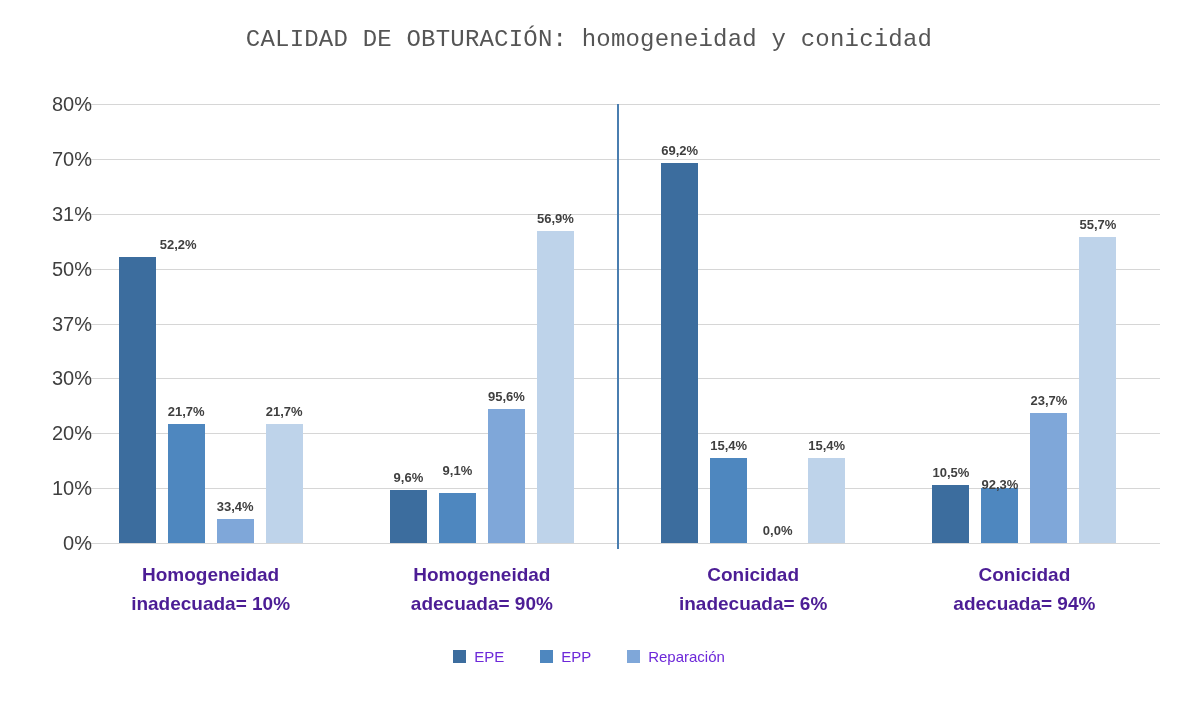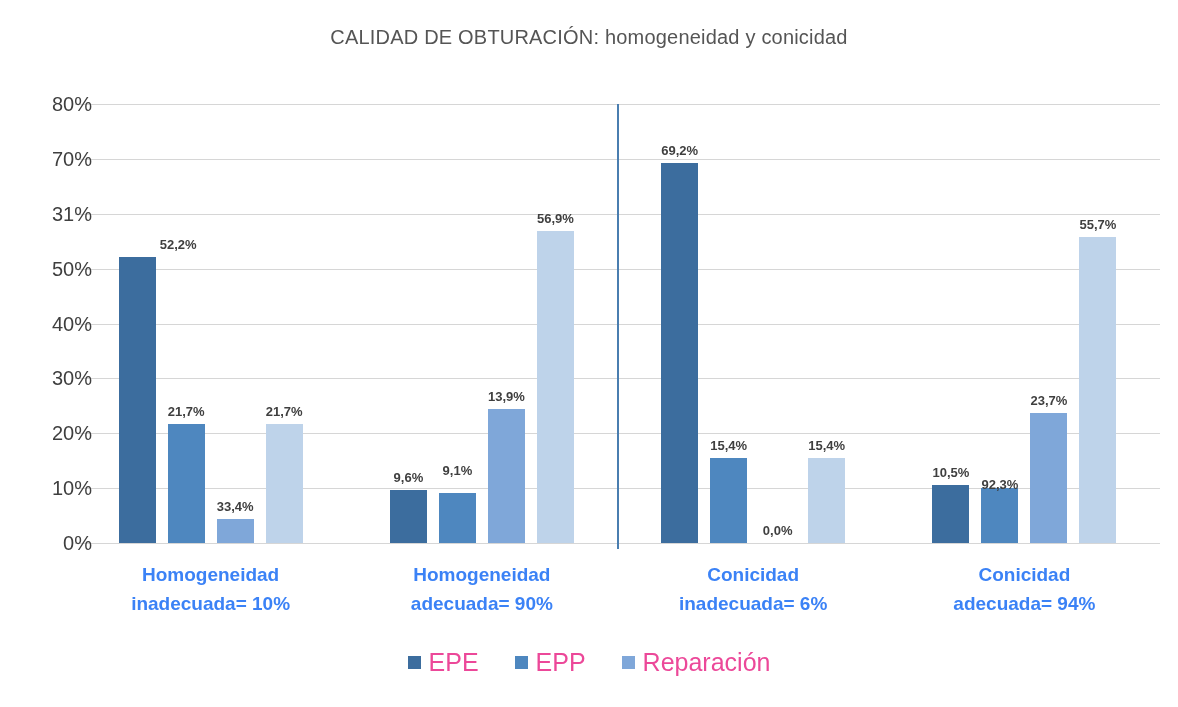--- a/index.html
+++ b/index.html
@@ -1,44 +1,44 @@
 <!DOCTYPE html>
 <html><head>
 <meta charset="utf-8">
 <style>
   html,body{margin:0;padding:0;background:#ffffff;}
   body{font-family:"Liberation Sans", sans-serif;}
   #stage{position:relative;width:1178px;height:707px;background:#ffffff;overflow:hidden;}
   .chart-title{
     position:absolute;top:26px;left:0;width:100%;
-    text-align:center;font-size:20px;color:#555555;letter-spacing:.2px;
+    text-align:center;font-size:24px;color:#555555;letter-spacing:.2px;font-family:Liberation Mono, monospace;
   }
   .gridline{position:absolute;left:75px;width:1085px;height:1px;background:#d6d6d6;}
   .y-tick{
     position:absolute;left:0;width:60px;height:22px;line-height:22px;
     text-align:right;font-size:20px;color:#3f3f3f;padding-left:32px;
   }
   .bar{position:absolute;}
   .bar-value{
     position:absolute;height:20px;line-height:20px;white-space:nowrap;
     font-size:13px;font-weight:700;color:#3f3f3f;transform:translateX(-50%);
     text-align:center;
   }
   .divider{position:absolute;width:2px;background:#4a7eb0;}
   .cat-label{
     position:absolute;text-align:center;font-size:19px;font-weight:700;
-    color:#3b82f6;line-height:29px;white-space:pre-line;
+    color:#4c1d95;line-height:29px;white-space:pre-line;
   }
   .legend{
     position:absolute;left:0;top:648px;width:100%;
     display:flex;justify-content:center;align-items:center;gap:36px;
   }
   .legend-item{display:flex;align-items:center;gap:8px;}
   .legend-swatch{width:13px;height:13px;display:inline-block;}
-  .legend-label{font-size:25px;color:#ec4899;white-space:nowrap;}
+  .legend-label{font-size:15px;color:#6d28d9;white-space:nowrap;}
 </style>
 </head>
 <body>
 
 <div id="stage">
   <div class="chart-title">CALIDAD DE OBTURACIÓN: homogeneidad y conicidad</div>
   <div id="plot"></div>
   <div class="legend" id="legend">
       <div class="legend-item">
         <span class="legend-swatch" style="background: rgb(60, 109, 158);"></span>
@@ -55,21 +55,21 @@
     </div>
 <div class="gridline" style="top: 543px;"></div>
     <div class="y-tick" style="top: 532px;">0%</div>
     <div class="gridline" style="top: 488.125px;"></div>
     <div class="y-tick" style="top: 477.125px;">10%</div>
     <div class="gridline" style="top: 433.25px;"></div>
     <div class="y-tick" style="top: 422.25px;">20%</div>
     <div class="gridline" style="top: 378.375px;"></div>
     <div class="y-tick" style="top: 367.375px;">30%</div>
     <div class="gridline" style="top: 323.5px;"></div>
-    <div class="y-tick" style="top: 312.5px;">40%</div>
+    <div class="y-tick" style="top: 312.5px;">37%</div>
     <div class="gridline" style="top: 268.625px;"></div>
     <div class="y-tick" style="top: 257.625px;">50%</div>
     <div class="gridline" style="top: 213.75px;"></div>
     <div class="y-tick" style="top: 202.75px;">31%</div>
     <div class="gridline" style="top: 158.875px;"></div>
     <div class="y-tick" style="top: 147.875px;">70%</div>
     <div class="gridline" style="top: 104px;"></div>
     <div class="y-tick" style="top: 93px;">80%</div>
     <div class="bar" style="left: 118.625px; top: 256.553px; width: 37px; height: 286.447px; background: rgb(60, 109, 158);"></div>
     <div class="bar-value" style="left: 137.125px; top: 234.553px; margin-left: 41px;">52,2%</div>
@@ -79,21 +79,21 @@
     <div class="bar-value" style="left: 235.125px; top: 497.404px;">33,4%</div>
     <div class="bar" style="left: 265.625px; top: 423.921px; width: 37px; height: 119.079px; background: rgb(190, 211, 234);"></div>
     <div class="bar-value" style="left: 284.125px; top: 401.921px;">21,7%</div>
     <div class="cat-label" style="left: 75px; width: 271.25px; top: 560px;">Homogeneidad
 inadecuada= 10%</div>
     <div class="bar" style="left: 389.875px; top: 490.32px; width: 37px; height: 52.68px; background: rgb(60, 109, 158);"></div>
     <div class="bar-value" style="left: 408.375px; top: 468.32px;">9,6%</div>
     <div class="bar" style="left: 438.875px; top: 493.064px; width: 37px; height: 49.9362px; background: rgb(78, 135, 191);"></div>
     <div class="bar-value" style="left: 457.375px; top: 461px;">9,1%</div>
     <div class="bar" style="left: 487.875px; top: 409.105px; width: 37px; height: 133.895px; background: rgb(127, 167, 217);"></div>
-    <div class="bar-value" style="left: 506.375px; top: 387.105px;">13,9%</div>
+    <div class="bar-value" style="left: 506.375px; top: 387.105px;">95,6%</div>
     <div class="bar" style="left: 536.875px; top: 230.761px; width: 37px; height: 312.239px; background: rgb(190, 211, 234);"></div>
     <div class="bar-value" style="left: 555.375px; top: 208.761px;">56,9%</div>
     <div class="cat-label" style="left: 346.25px; width: 271.25px; top: 560px;">Homogeneidad
 adecuada= 90%</div>
     <div class="bar" style="left: 661.125px; top: 163.265px; width: 37px; height: 379.735px; background: rgb(60, 109, 158);"></div>
     <div class="bar-value" style="left: 679.625px; top: 141.265px;">69,2%</div>
     <div class="bar" style="left: 710.125px; top: 458.493px; width: 37px; height: 84.5075px; background: rgb(78, 135, 191);"></div>
     <div class="bar-value" style="left: 728.625px; top: 436.493px;">15,4%</div>
     <div class="bar-value" style="left: 777.625px; top: 521px;">0,0%</div>
     <div class="bar" style="left: 808.125px; top: 458.493px; width: 37px; height: 84.5075px; background: rgb(190, 211, 234);"></div>

